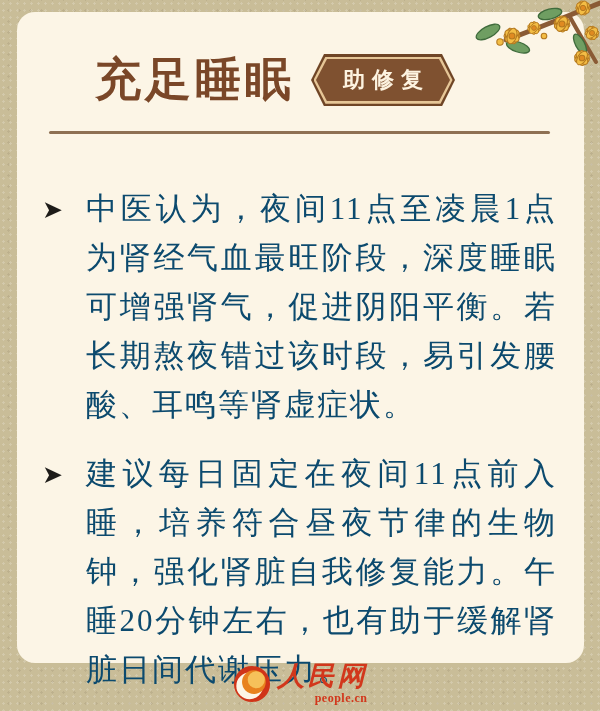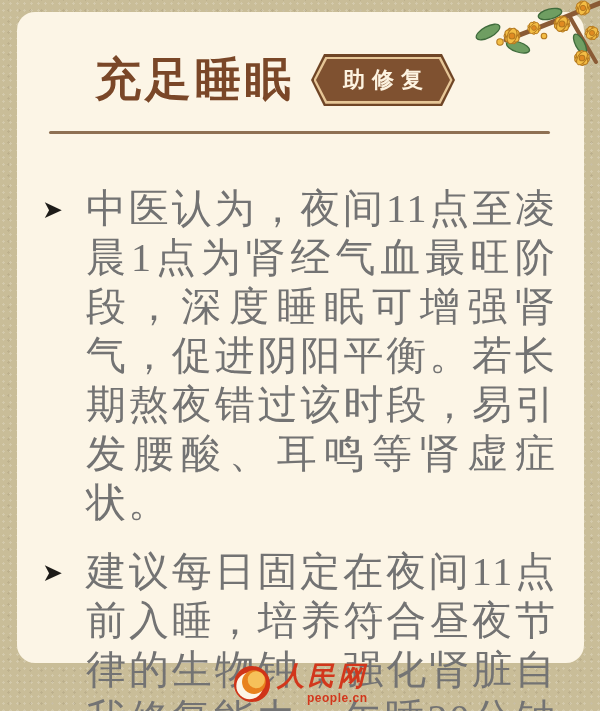--- a/index.html
+++ b/index.html
@@ -43,35 +43,35 @@
     padding:9px 20px 9px 27px;line-height:1.1;white-space:nowrap;
   }
   .divider{height:3px;background:#8e7053;margin:25px 34px 0 32px;border-radius:2px;}
   .content{margin-top:50px;padding:0 27px 0 25px;}
   .bullet-item{display:flex;margin-bottom:20px;}
   .bullet-glyph{
     flex:none;width:44px;font-size:25px;line-height:49px;color:#1d1b18;
     font-family:"DejaVu Sans",sans-serif;padding-top:1px;
   }
   .bullet-text{
-    font-size:40px;line-height:49px;color:#737373;letter-spacing:2px;
+    font-size:31px;line-height:49px;color:#0c4a6e;letter-spacing:2px;
     text-align:justify;
   }
   .footer{
     position:absolute;left:0;right:0;bottom:7px;z-index:2;
     display:flex;justify-content:center;align-items:center;gap:7px;
   }
   .logo-texts{display:flex;flex-direction:column;align-items:flex-end;}
   .logo-cn{
     font-size:27px;font-weight:bold;font-style:italic;color:#d2371c;
     letter-spacing:3px;line-height:1;
   }
   .logo-en{
     font-size:12px;font-weight:bold;color:#d2371c;line-height:1;margin-top:2px;
-    font-family:Liberation Sans, sans-serif;letter-spacing:.5px;
+    font-family:Liberation Serif, serif;letter-spacing:.5px;
   }
 </style>
 </head>
 <body>
 
 <div class="card">
 
   <div class="header-row">
     <div class="title">充足睡眠</div>
     <div class="badge-outer">

